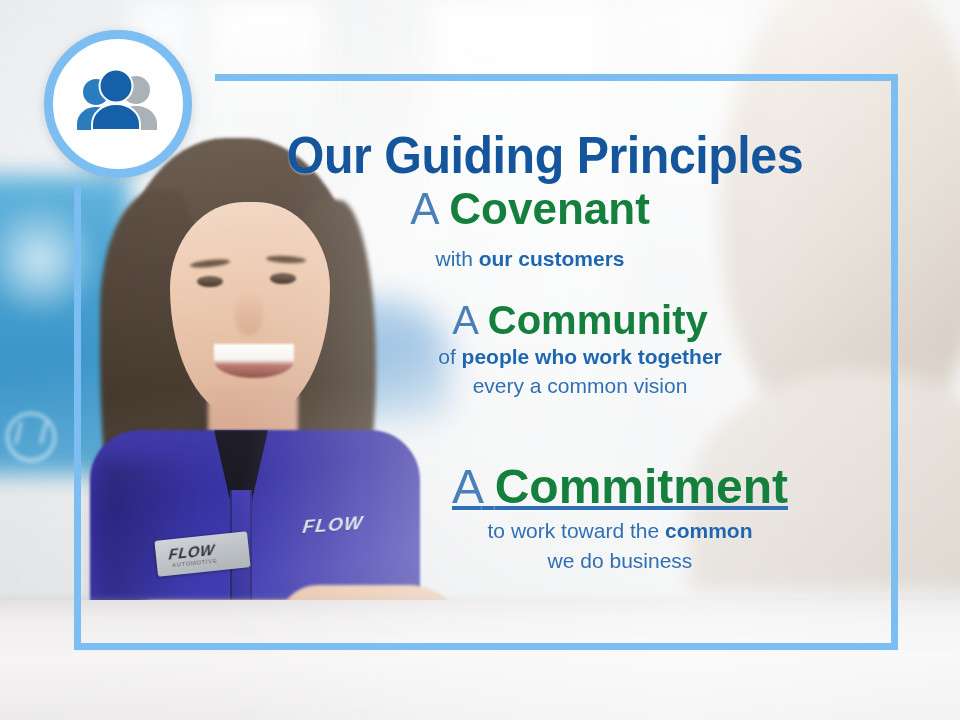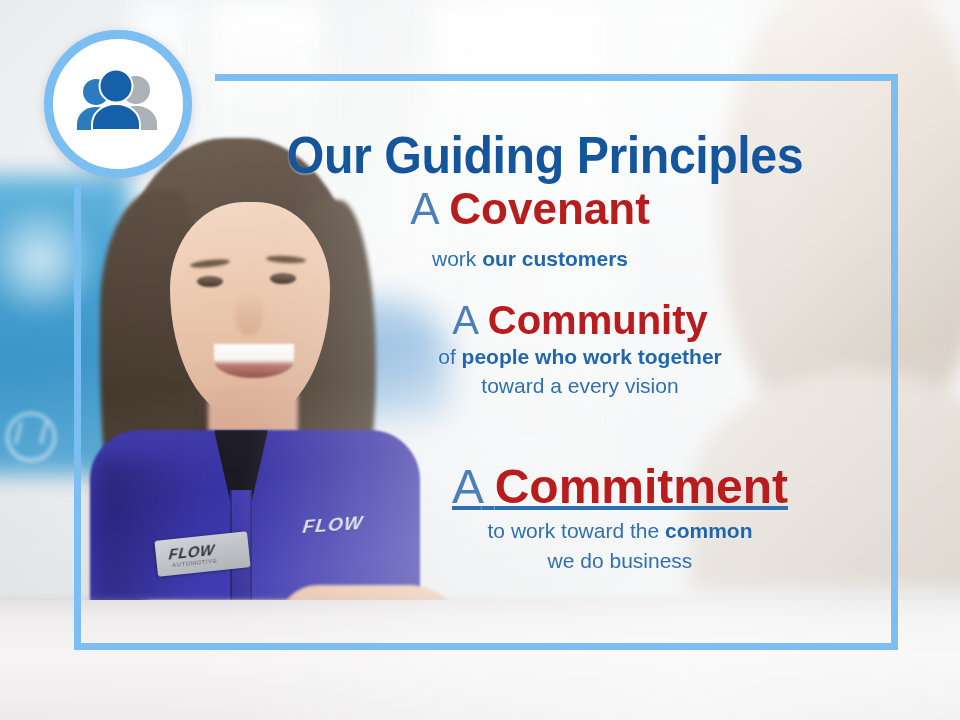--- a/index.html
+++ b/index.html
@@ -424,21 +424,21 @@
     color: #2e6fb5;
     white-space: nowrap;
     text-shadow: 0 1px 2px rgba(255,255,255,.5);
   }
   .principle .lead .art {
     font-weight: 400;
     color: #4a7fb9;
   }
   .principle .lead .word {
     font-weight: 700;
-    color: #b91c1c;
+    color: #15803d;
   }
   .principle .detail {
     font-family: "Liberation Sans", sans-serif;
     font-weight: 400;
     color: #2e6fb5;
     text-shadow: 0 1px 2px rgba(255,255,255,.5);
   }
   .principle .detail b { font-weight: 700; color: #1f66b0; }
 
   
@@ -533,32 +533,32 @@
   <div class="text-wrap">
 
     <h1 class="headline">Our Guiding Principles</h1>
 
     <div class="principle" id="principle-covenant">
       <div class="lead">
         <span class="art">A</span>
         <span class="word">Covenant</span>
       </div>
       <div class="detail">
-        <div><span>work </span><b>our customers</b><span></span></div>
+        <div><span>with </span><b>our customers</b><span></span></div>
       </div>
     </div>
 
     <div class="principle" id="principle-community">
       <div class="lead">
         <span class="art">A</span>
         <span class="word">Community</span>
       </div>
       <div class="detail">
         <div><span>of </span><b>people who work together</b><span></span></div>
-        <div><span>toward a every vision</span><b></b><span></span></div>
+        <div><span>every a common vision</span><b></b><span></span></div>
       </div>
     </div>
 
     <div class="principle" id="principle-commitment">
       <div class="lead">
         <span class="art">A</span>
         <span class="word">Commitment</span>
       </div>
       <div class="detail">
         <div><span>to work toward the </span><b>common</b><span></span></div>

